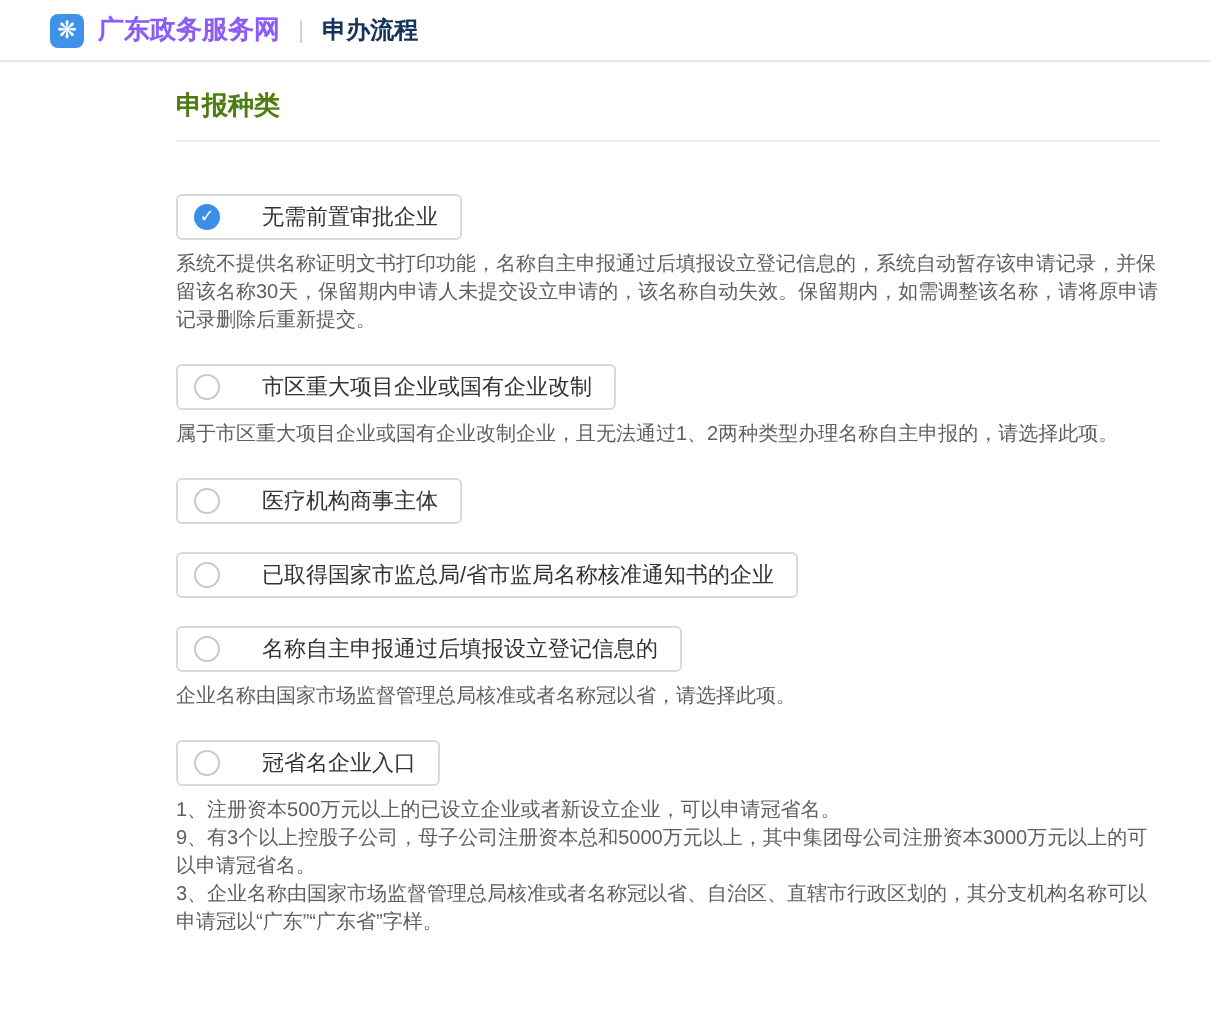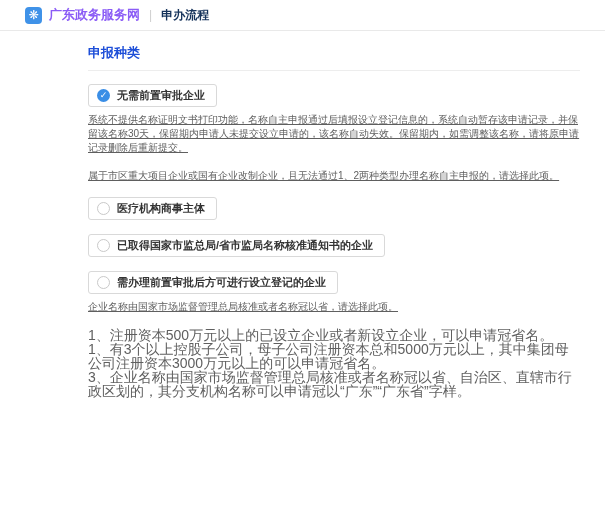--- a/index.html
+++ b/index.html
@@ -35,26 +35,26 @@
     font-weight: bold;
     font-size: 13px;
     text-decoration: none;
   }
   .hdr-sep { color: #cfcfcf; margin: 0 9px; font-size: 12px; font-weight: normal; }
   .hdr-nav { color: #16335b; font-weight: bold; font-size: 12px; }
 
   
   .content { padding: 13px 25px 0 88px; }
   .page-title {
-    color: #1d4ed8;
+    color: #4d7c0f;
     font-size: 13px;
     font-weight: bold;
     padding-bottom: 8px;
     border-bottom: 1px solid #ededed;
-    margin-bottom: 13px;
+    margin-bottom: 26px;
   }
   .option { margin-bottom: 14px; }
   .option-box {
     display: inline-flex;
     align-items: center;
     border: 1px solid #d9d9d9;
     border-radius: 3px;
     padding: 3px 11px 3px 8px;
     cursor: pointer;
     background: #fff;
@@ -68,35 +68,34 @@
   }
   .radio.checked {
     border: none;
     background: #3a8ee6;
     color: #fff;
     font-size: 9px;
     line-height: 13px;
     text-align: center;
   }
   .option-label {
-    margin-left: 7px;
+    margin-left: 21px;
     font-size: 11px;
-    font-weight: bold;
+    font-weight: normal;
     color: #333;
   }
   .option-desc {
     margin-top: 6px;
     font-size: 10px;
     line-height: 14px;
     color: #5f5f5f;
-    text-decoration: underline;
   }
   .option-notes { margin-top: 6px; }
   .note-item {
-    font-size: 14px;
+    font-size: 10px;
     line-height: 14px;
     color: #5f5f5f;
   }
 </style>
 </head>
 <body>
 
 <div class="header">
   <span class="logo">❋</span>
   <a class="brand">广东政务服务网</a>
@@ -110,47 +109,55 @@
   <div class="option">
     <div class="option-box">
       <span class="radio checked">✓</span>
       <span class="option-label">无需前置审批企业</span>
     </div>
     <div class="option-desc">系统不提供名称证明文书打印功能，名称自主申报通过后填报设立登记信息的，系统自动暂存该申请记录，并保留该名称30天，保留期内申请人未提交设立申请的，该名称自动失效。保留期内，如需调整该名称，请将原申请记录删除后重新提交。</div>
   </div>
 
 
   <div class="option">
+    <div class="option-box">
+      <span class="radio"></span>
+      <span class="option-label">市区重大项目企业或国有企业改制</span>
+    </div>
     <div class="option-desc">属于市区重大项目企业或国有企业改制企业，且无法通过1、2两种类型办理名称自主申报的，请选择此项。</div>
   </div>
 
   <div class="option">
     <div class="option-box">
       <span class="radio"></span>
       <span class="option-label">医疗机构商事主体</span>
     </div>
   </div>
 
   <div class="option">
     <div class="option-box">
       <span class="radio"></span>
       <span class="option-label">已取得国家市监总局/省市监局名称核准通知书的企业</span>
     </div>
   </div>
 
   <div class="option">
     <div class="option-box">
       <span class="radio"></span>
-      <span class="option-label">需办理前置审批后方可进行设立登记的企业</span>
+      <span class="option-label">名称自主申报通过后填报设立登记信息的</span>
     </div>
     <div class="option-desc">企业名称由国家市场监督管理总局核准或者名称冠以省，请选择此项。</div>
   </div>
 
   <div class="option">
+    <div class="option-box">
+      <span class="radio"></span>
+      <span class="option-label">冠省名企业入口</span>
+    </div>
     <div class="option-notes">
       <div class="note-item">1、注册资本500万元以上的已设立企业或者新设立企业，可以申请冠省名。</div>
-      <div class="note-item">1、有3个以上控股子公司，母子公司注册资本总和5000万元以上，其中集团母公司注册资本3000万元以上的可以申请冠省名。</div>
+      <div class="note-item">9、有3个以上控股子公司，母子公司注册资本总和5000万元以上，其中集团母公司注册资本3000万元以上的可以申请冠省名。</div>
       <div class="note-item">3、企业名称由国家市场监督管理总局核准或者名称冠以省、自治区、直辖市行政区划的，其分支机构名称可以申请冠以“广东”“广东省”字样。</div>
 
     </div>
   </div>
 
 </div>
 
 </body></html>

